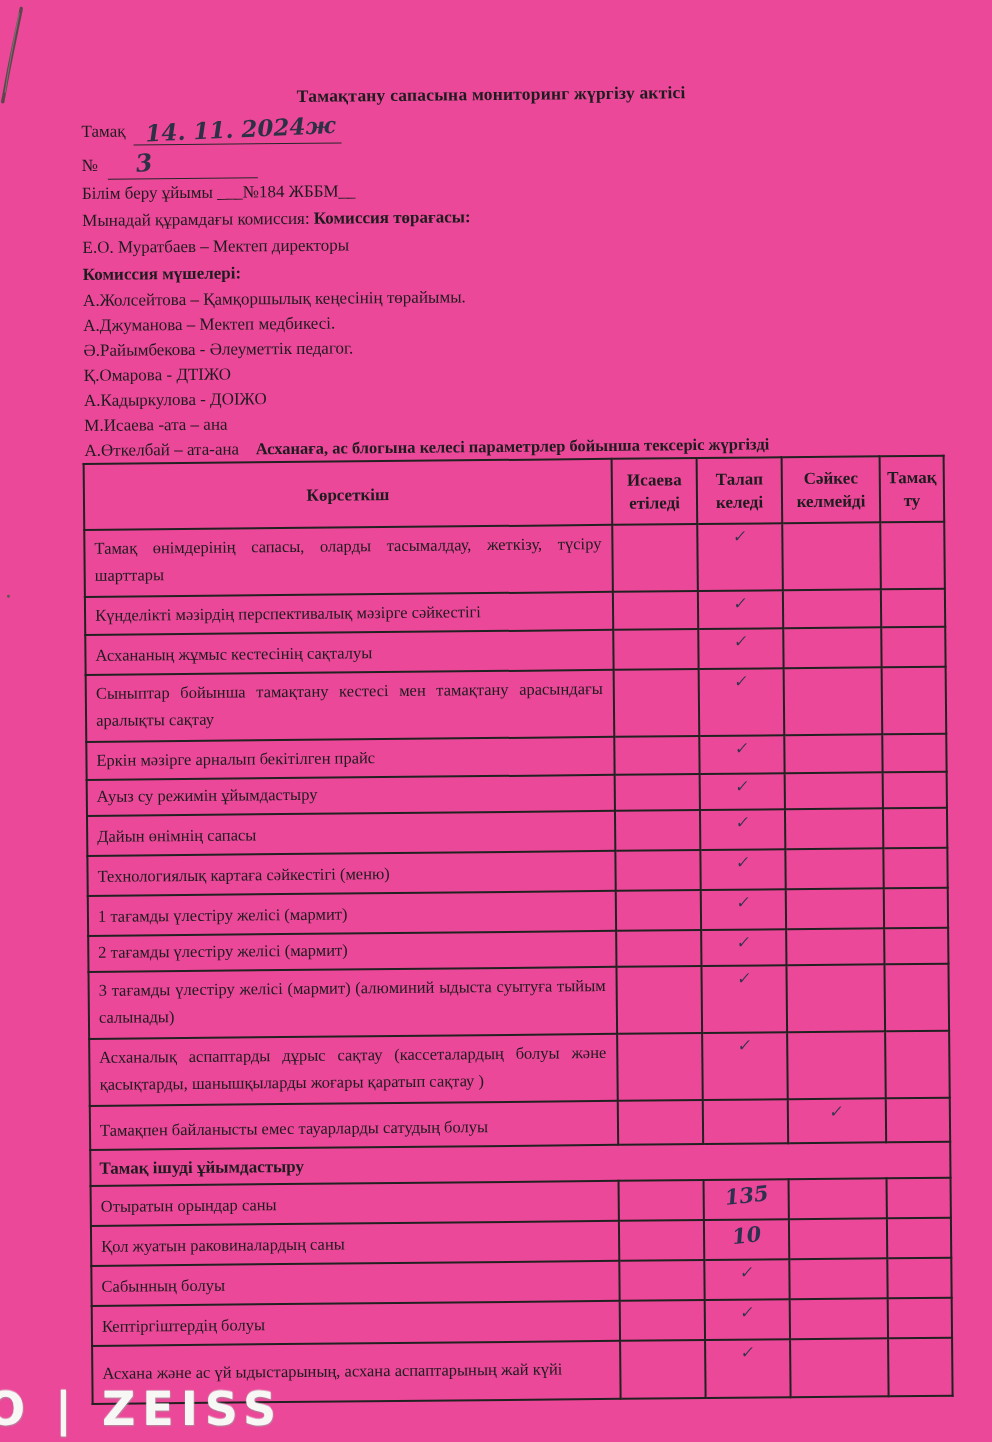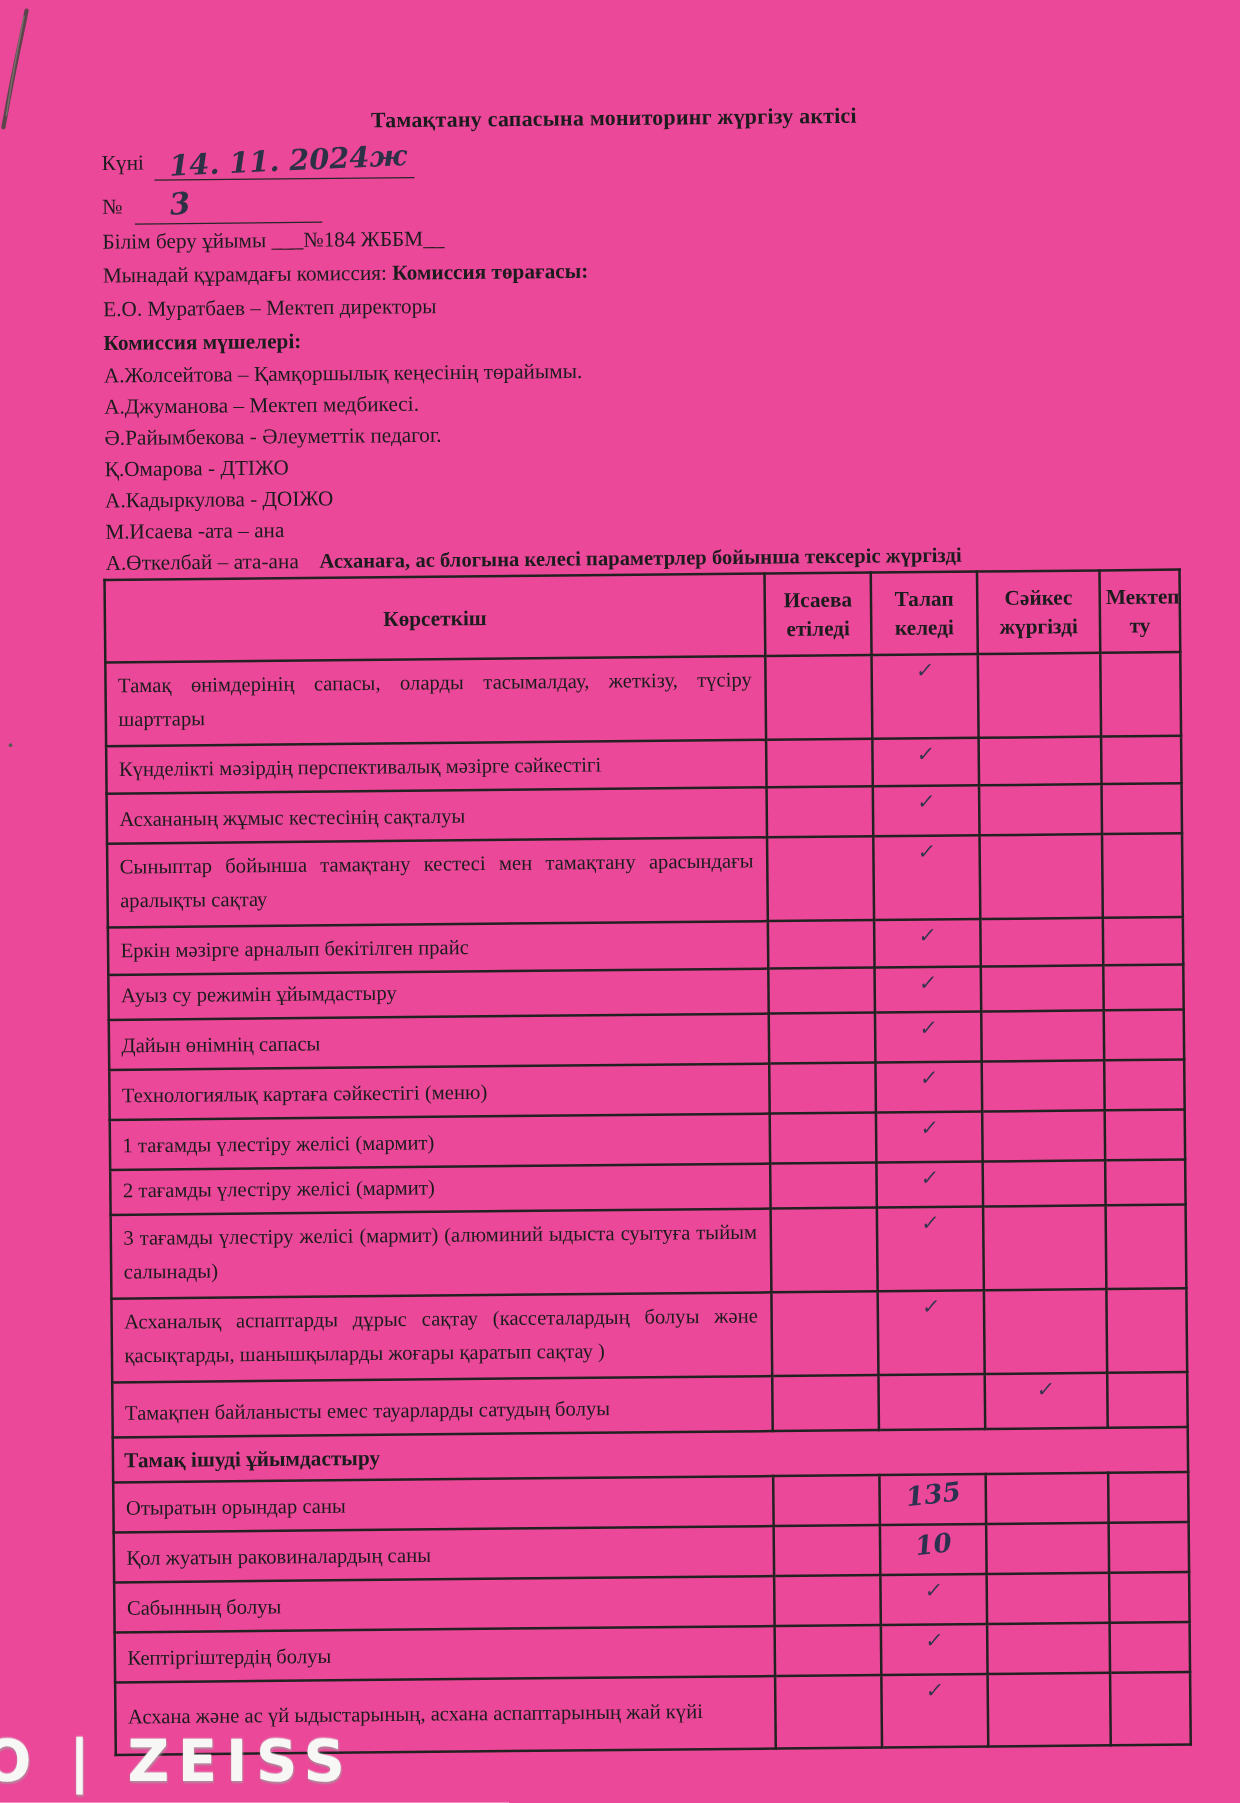--- a/index.html
+++ b/index.html
@@ -87,21 +87,21 @@
     <svg class="pen-stroke" width="44" height="112" viewBox="0 0 44 112">
       <path d="M 27 4 C 23 24, 16 52, 9 90 C 8 95, 7 99, 8 96" fill="none" stroke="#45453f" stroke-width="3.4" stroke-linecap="round" opacity="0.85"></path>
       <path d="M 25 8 C 21 28, 15 55, 10 88" fill="none" stroke="#8a8a80" stroke-width="1.2" opacity="0.6"></path>
     </svg>
     <div class="speck"></div>
 
     <div class="title">Тамақтану сапасына мониторинг жүргізу актісі</div>
 
     <div class="meta">
       <div class="line date-line">
-        <span>Күні</span><span class="u date-u"><span class="hand date-v">14. 11. 2024ж</span></span>
+        <span>Тамақ</span><span class="u date-u"><span class="hand date-v">14. 11. 2024ж</span></span>
       </div>
       <div class="line num-line">
         <span>№</span><span class="u num-u"><span class="hand num-v">3</span></span>
       </div>
       <div class="line org-line">
         <span>Білім беру ұйымы</span>
         <span>___№184 ЖББМ__</span>
       </div>
       <div class="line comm-line">
         <span>Мынадай құрамдағы комиссия:</span>
@@ -126,22 +126,22 @@
           <col style="width:85px">
           <col style="width:85px">
           <col style="width:98px">
           <col style="width:64px">
         </colgroup>
       <tbody>
           <tr class="h66">
         <th>Көрсеткіш</th>
         <th>Исаева етіледі</th>
         <th>Талап келеді</th>
-        <th>Сәйкес жүргізді</th>
-        <th>Мектеп ту</th>
+        <th>Сәйкес келмейді</th>
+        <th>Тамақ ту</th>
       </tr>
       <tr class="h66">
         <td class="lab mid">Тамақ өнімдерінің сапасы, оларды тасымалдау, жеткізу, түсіру шарттары</td>
         <td class="val"><span class="chk"></span></td>
         <td class="val"><span class="chk">✓</span></td>
         <td class="val"><span class="chk"></span></td>
         <td class="val"><span class="chk"></span></td>
       </tr>
       <tr class="h38">
         <td class="lab">Күнделікті мәзірдің перспективалық мәзірге сәйкестігі</td>

